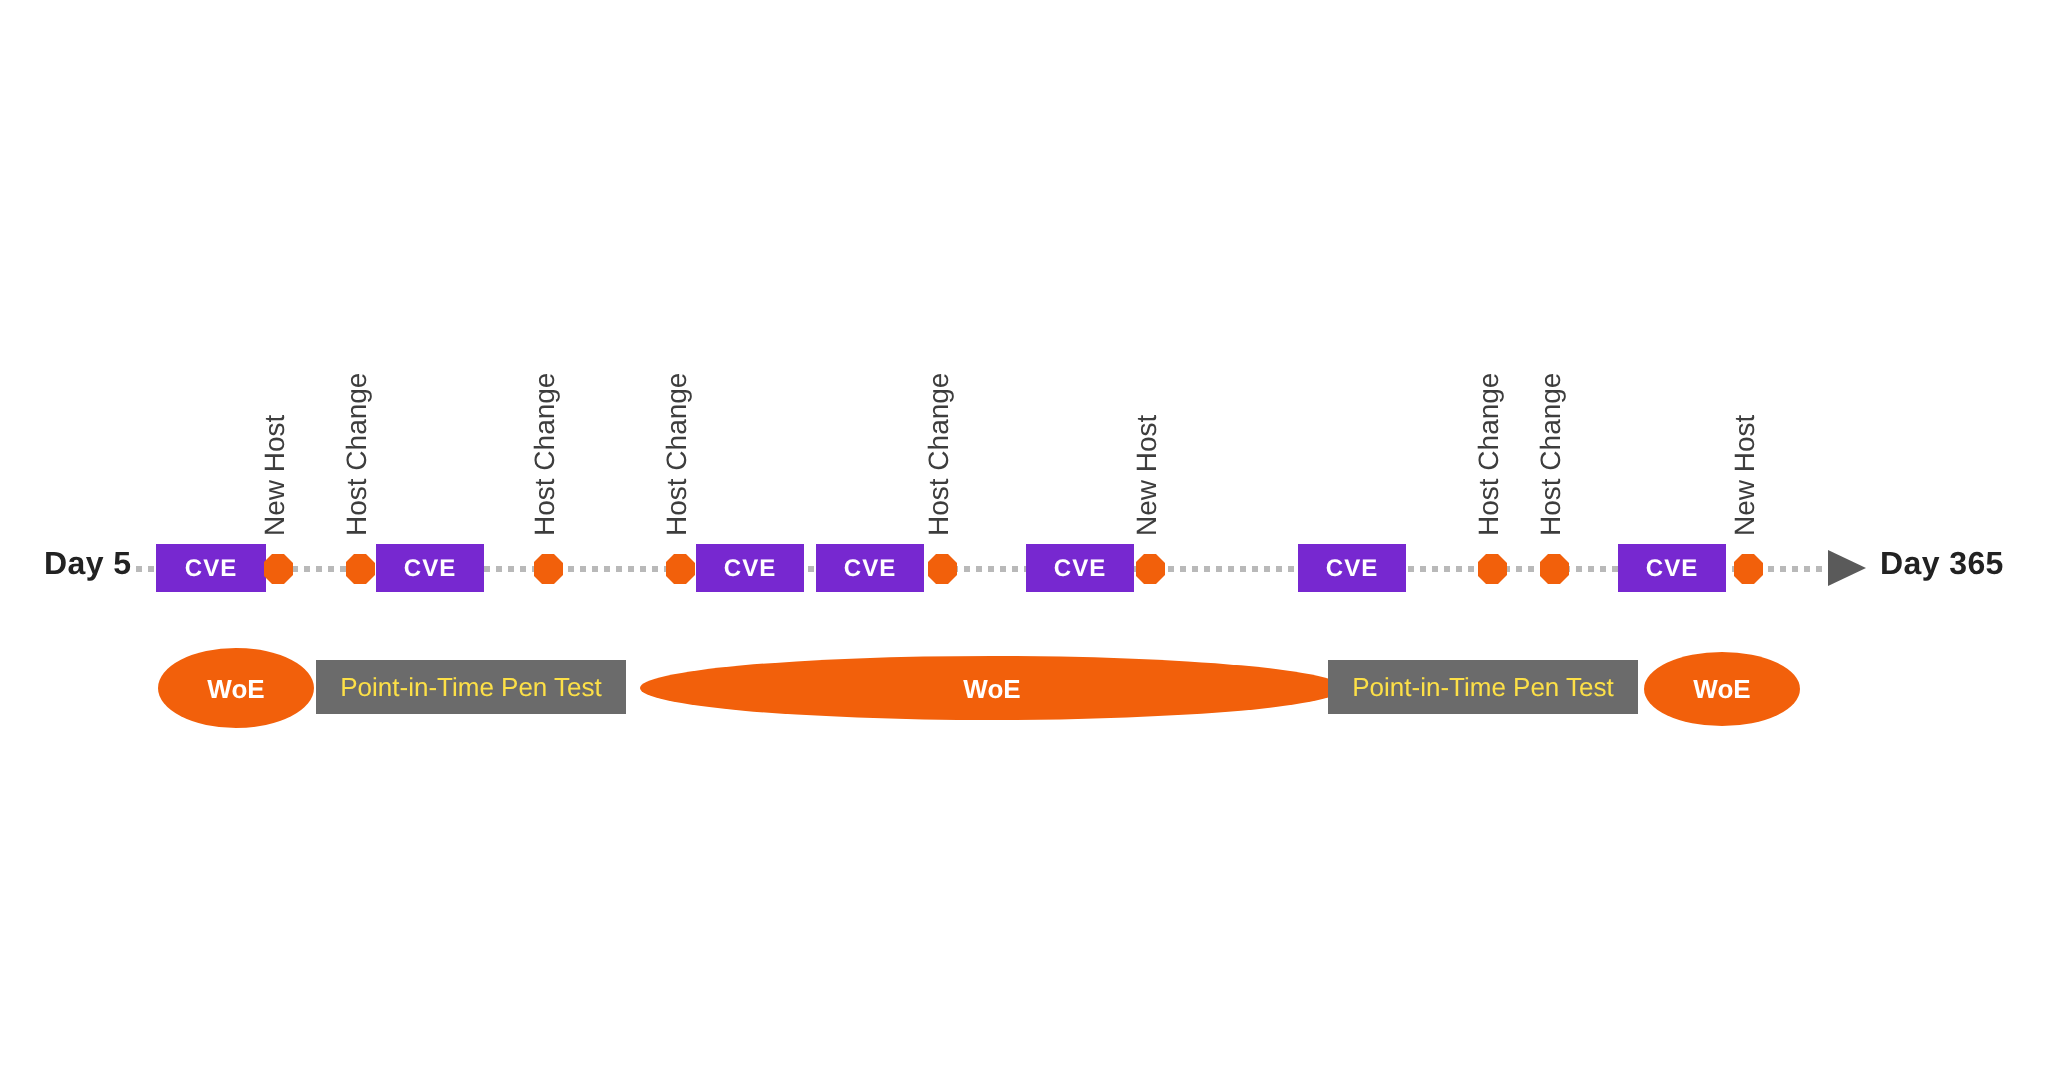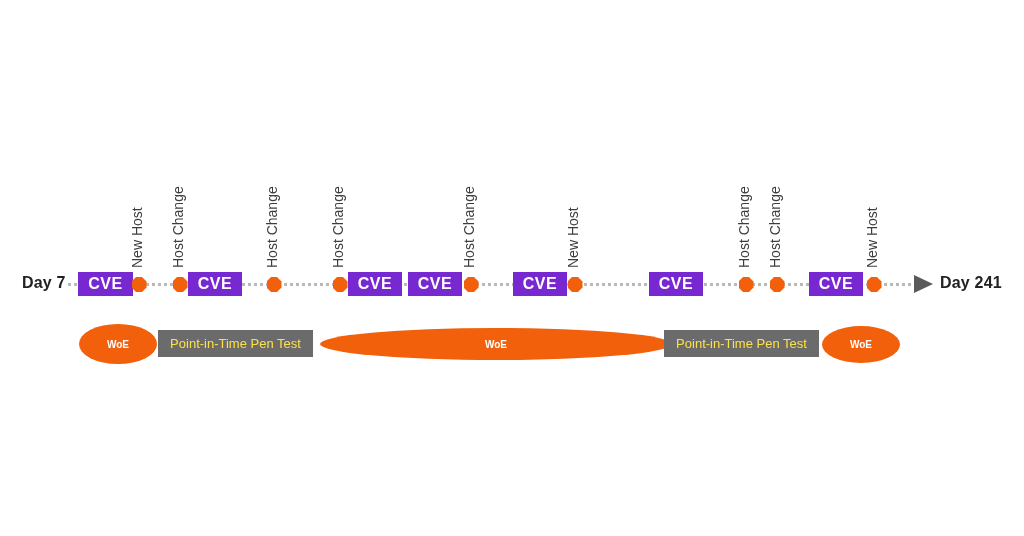--- a/index.html
+++ b/index.html
@@ -54,21 +54,21 @@
   .endpoint-label.left  { left: 22px; }
   .endpoint-label.right { left: 940px; }
 
   
   .cve-box {
     position: absolute;
     top: 272px;
     height: 24px;
     background: #7728d0;
     color: #ffffff;
-    font-size: 16px;
+    font-size: 12px;
     font-weight: bold;
     letter-spacing: 0.5px;
     display: flex;
     align-items: center;
     justify-content: center;
     box-sizing: border-box;
   }
 
   
   .event-dot {
@@ -93,21 +93,21 @@
     white-space: nowrap;
     line-height: 1;
   }
 
   
   .woe-ellipse {
     position: absolute;
     background: #f2600b;
     border-radius: 50%;
     color: #ffffff;
-    font-size: 10px;
+    font-size: 13px;
     font-weight: bold;
     display: flex;
     align-items: center;
     justify-content: center;
     box-sizing: border-box;
   }
   .pen-test-box {
     position: absolute;
     background: #6b6b6b;
     color: #fde047;
@@ -119,22 +119,22 @@
   }
 </style>
 </head>
 <body>
 
 <div id="diagram">
 
   <div class="axis-line"></div>
   <div class="axis-arrow"></div>
 
-  <div class="endpoint-label left">Day 7</div>
-  <div class="endpoint-label right">Day 241</div>
+  <div class="endpoint-label left">Day 5</div>
+  <div class="endpoint-label right">Day 365</div>
 
   <div id="cve-layer">
       <div class="cve-box" style="left: 78px; width: 55px;">CVE</div>
       <div class="cve-box" style="left: 188px; width: 54px;">CVE</div>
       <div class="cve-box" style="left: 348px; width: 54px;">CVE</div>
       <div class="cve-box" style="left: 408px; width: 54px;">CVE</div>
       <div class="cve-box" style="left: 513px; width: 54px;">CVE</div>
       <div class="cve-box" style="left: 649px; width: 54px;">CVE</div>
       <div class="cve-box" style="left: 809px; width: 54px;">CVE</div>
     </div>

